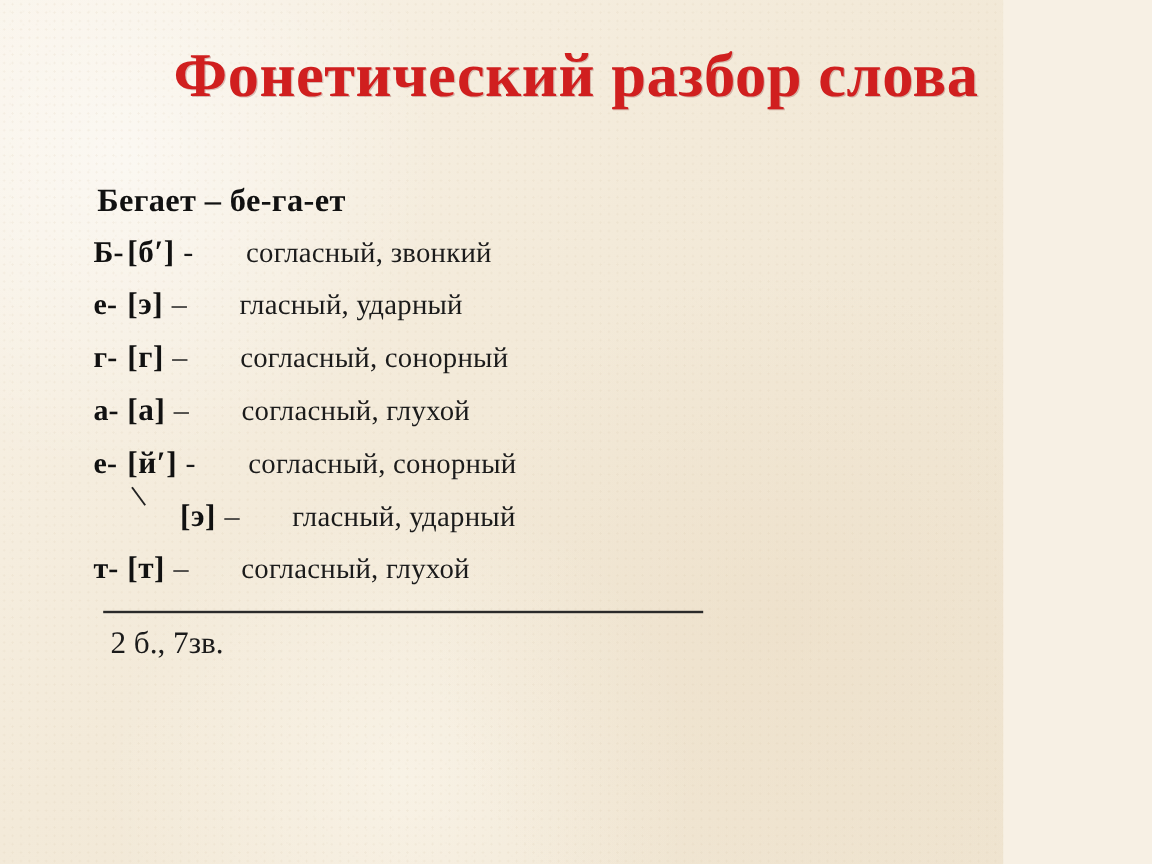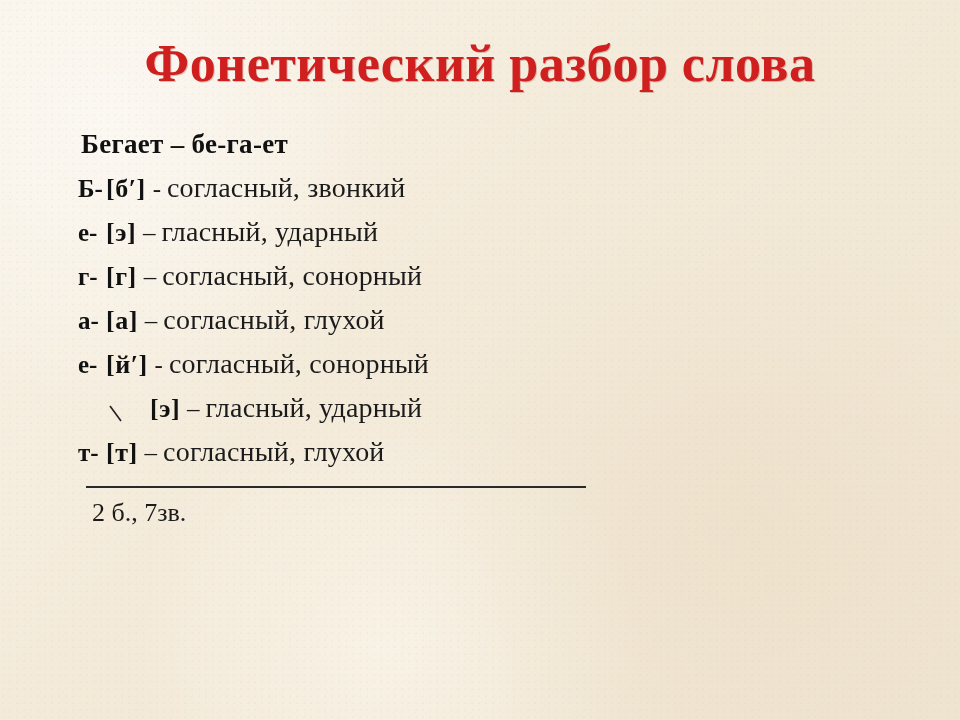--- a/index.html
+++ b/index.html
@@ -8,21 +8,21 @@
   }
   body {
     width: 960px;
     height: 720px;
     overflow: hidden;
     background: #f7f0e4;
     font-family: "Liberation Serif", serif;
   }
   .slide {
     position: relative;
-    width: 960px;
+    width: 836px;
     height: 720px;
     background:
       radial-gradient(circle at 12% 18%, rgba(255,255,255,0.55) 0%, rgba(255,255,255,0) 28%),
       radial-gradient(circle at 78% 72%, rgba(236,222,199,0.6) 0%, rgba(236,222,199,0) 35%),
       radial-gradient(circle at 40% 90%, rgba(255,252,245,0.5) 0%, rgba(255,252,245,0) 30%),
       linear-gradient(135deg, #f9f3e8 0%, #f3ead9 45%, #efe4d0 100%);
     box-sizing: border-box;
   }
   .grain {
     position: absolute;
@@ -43,21 +43,21 @@
     text-align: center;
     color: #d01f1f;
     font-weight: bold;
     font-size: 52px;
     letter-spacing: 0.5px;
     text-shadow: 1px 1px 0 rgba(120,20,20,0.25);
     white-space: nowrap;
   }
   .body-block {
     position: absolute;
-    top: 129px;
+    top: 152px;
     left: 78px;
     width: 820px;
     color: #1a1a1a;
   }
   .word-line {
     font-weight: bold;
     font-size: 27px;
     margin: 0 0 12px 3px;
     color: #111;
     letter-spacing: 0.3px;
@@ -83,23 +83,24 @@
     font-size: 26px;
     color: #111;
     letter-spacing: 0.5px;
     padding: 0 2px;
   }
   .sep {
     font-size: 25px;
     padding: 0 6px 0 5px;
   }
   .desc {
-    font-size: 28px;
+    font-size: 24px;
     color: #1b1b1b;
     letter-spacing: 0.2px;
+    margin-left: 38px;
   }
   .row.indented {
     padding-left: 44px;
   }
   .tick {
     position: absolute;
     left: 108px;
     top: 405px;
     width: 16px;
     height: 18px;

